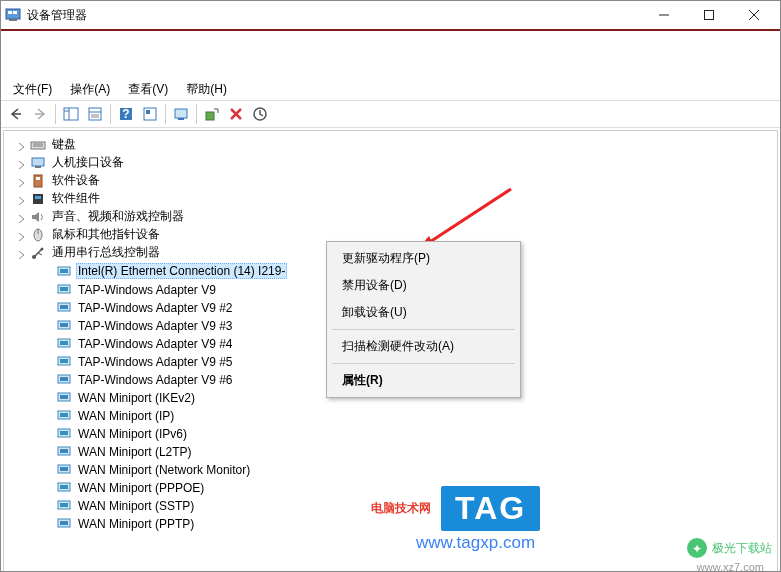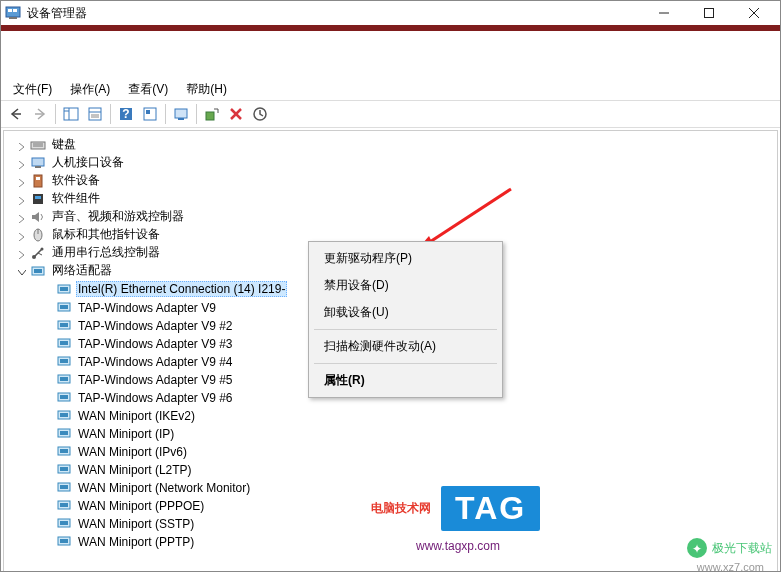--- a/index.html
+++ b/index.html
@@ -1,41 +1,41 @@
 <!DOCTYPE html>
 <html><head>
 <meta charset="utf-8">
 <style>
 * { margin: 0; padding: 0; box-sizing: border-box; font-family: "Microsoft YaHei", "Segoe UI", sans-serif; font-size: 12px; }
 body { background: #fff; width: 781px; height: 572px; overflow: hidden; position: relative; border: 1px solid #888; }
-.titlebar { height: 30px; display: flex; align-items: center; padding: 0 4px; background: #fff; border-bottom: 6px solid #7f1d1d; }
+.titlebar { height: 30px; display: flex; align-items: center; padding: 0 4px; background: #fff; border-bottom: 2px solid #7f1d1d; }
 .titlebar .icon { width: 16px; height: 16px; margin-right: 6px; }
 .titlebar .title { flex: 1; }
 .winbtns { display: flex; gap: 0; }
 .winbtn { width: 45px; height: 28px; display: flex; align-items: center; justify-content: center; }
 .menubar { height: 22px; display: flex; align-items: center; padding: 0 4px; gap: 2px; margin-top: 47px; }
 .menuitem { padding: 2px 8px; }
 .toolbar { height: 28px; display: flex; align-items: center; padding: 2px 4px; border-top: 1px solid #ddd; border-bottom: 1px solid #ddd; gap: 2px; }
 .toolbtn { width: 22px; height: 22px; display: flex; align-items: center; justify-content: center; border: 1px solid transparent; }
 .toolsep { width: 1px; height: 20px; background: #ccc; margin: 0 2px; }
 .treearea { padding: 4px 10px 4px 4px; border: 1px solid #ccc; margin: 2px; height: calc(100% - 86px); overflow: auto; background: #fff; position: relative; }
 .node { display: flex; align-items: flex-end; height: 18px; white-space: nowrap; }
 .expander { width: 12px; height: 12px; display: flex; align-items: center; justify-content: center; margin-right: 2px; cursor: pointer; }
 .devicon { width: 16px; height: 16px; margin-right: 4px; display: flex; align-items: center; justify-content: center; }
 .label { padding: 0 2px; }
 .selected .label { background: #cde8ff; border: 1px dotted #6bb1ff; padding: 0 1px; }
 .indent0 { padding-left: 8px; }
 .indent2 { padding-left: 48px; }
-.ctxmenu { position: absolute; top: 240px; left: 307px; width: 195px; background: #f2f2f2; border: 1px solid #b0b0b0; box-shadow: 2px 2px 4px rgba(0,0,0,0.25); padding: 3px; z-index: 10; }
+.ctxmenu { position: absolute; top: 240px; left: 325px; width: 195px; background: #f2f2f2; border: 1px solid #b0b0b0; box-shadow: 2px 2px 4px rgba(0,0,0,0.25); padding: 3px; z-index: 10; }
 .ctxitem { padding: 5px 12px; }
 .ctxsep { height: 1px; background: #d0d0d0; margin: 3px 2px; }
 .arrow { position: absolute; top: 180px; left: 400px; z-index: 5; pointer-events: none; }
 .watermark1 { position: absolute; bottom: 40px; left: 370px; z-index: 3; font-size: 28px; font-weight: bold; color: #e63b2e; display: flex; align-items: center; gap: 10px; }
 .watermark1 .tag { background: #1a8bd8; color: #fff; border-radius: 2px; padding: 4px 14px; font-size: 32px; letter-spacing: 2px; }
-.watermark2 { position: absolute; bottom: 18px; left: 415px; z-index: 3; font-size: 12px; color: #701a75; }
+.watermark2 { position: absolute; bottom: 18px; left: 415px; z-index: 3; font-size: 17px; color: #3b82f6; }
 .watermark3 { position: absolute; bottom: 12px; right: 8px; z-index: 3; font-size: 15px; color: #49c576; display: flex; align-items: center; gap: 4px; }
 .wm3sub { position: absolute; bottom: -2px; right: 16px; z-index: 3; font-size: 11px; color: #999; }
 svg { display: block; }
 </style>
 </head>
 <body>
 
 <div class="titlebar">
   <span class="icon">
     <svg width="16" height="16">
@@ -246,34 +246,20 @@
         <svg width="16" height="14">
           <circle cx="4" cy="11" r="2" fill="#555"></circle>
           <line x1="4" y1="11" x2="12" y2="3" stroke="#555" stroke-width="1.5"></line>
           <circle cx="12" cy="3" r="1.5" fill="#555"></circle>
           <line x1="8" y1="7" x2="12" y2="9" stroke="#555"></line>
         </svg>
       </span>
     <span class="label">通用串行总线控制器</span>
   </div>
 
-  <div class="node indent0">
-    <span class="expander">
-        <svg width="8" height="8">
-          <path d="M0 1 L4 6 L8 1" fill="none" stroke="#444"></path>
-        </svg>
-      </span>
-    <span class="devicon">
-        <svg width="16" height="14">
-          <rect x="2" y="3" width="12" height="8" fill="#cfe8f7" stroke="#3a8abd"></rect>
-          <rect x="4" y="5" width="8" height="4" fill="#3a8abd"></rect>
-        </svg>
-      </span>
-    <span class="label">网络适配器</span>
-  </div>
 
   <div id="network-children">
       <div class="node indent2 selected">
         <span class="devicon">
           <svg width="16" height="14">
             <rect x="2" y="3" width="12" height="8" fill="#cfe8f7" stroke="#3a8abd"></rect>
             <rect x="4" y="5" width="8" height="4" fill="#3a8abd"></rect>
           </svg>
         </span>
         <span class="label">Intel(R) Ethernet Connection (14) I219-</span>

